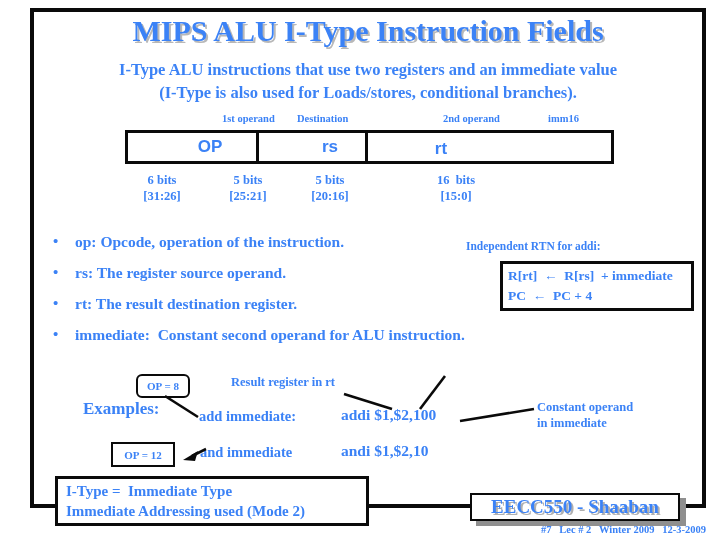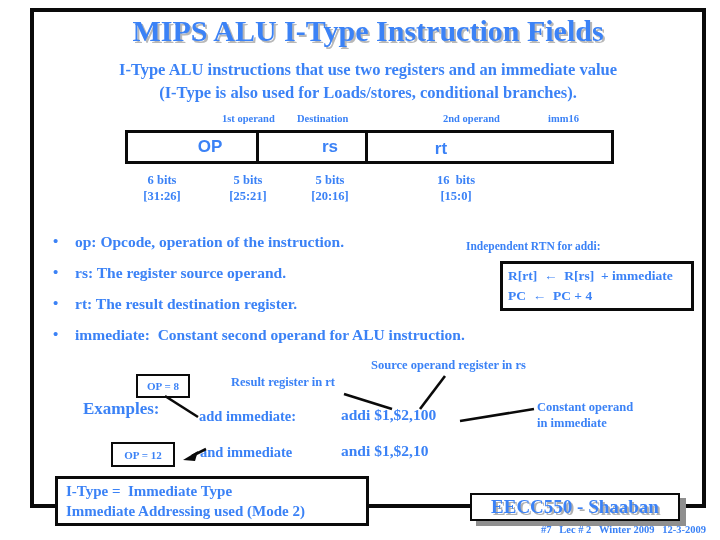--- a/index.html
+++ b/index.html
@@ -42,21 +42,21 @@
     position:absolute;left:500px;top:261px;width:178px;
     border:3px solid #0a0a0a;padding:2px 5px;
     font-size:13.5px;font-weight:bold;line-height:20px;background:#fff;
   }
   
   .callout{position:absolute;font-size:12.5px;font-weight:bold;line-height:16px;}
   .op-badge{
     position:absolute;border:2.5px solid #0a0a0a;background:#fff;
     font-size:11px;font-weight:bold;display:flex;align-items:center;justify-content:center;
   }
-  .op8{left:136px;top:374px;width:50px;height:20px;}
+  .op8{left:136px;top:374px;width:50px;height:20px;border-radius:6px;}
   .op12{left:111px;top:442px;width:60px;height:21px;}
   .examples-heading{position:absolute;left:83px;top:399px;font-size:17px;font-weight:bold;}
   .ex-name{position:absolute;font-size:14.5px;font-weight:bold;}
   .ex-code{position:absolute;font-size:15.5px;font-weight:bold;}
   
   .lines{position:absolute;left:0;top:0;width:720px;height:540px;pointer-events:none;z-index:3;}
   
   .itype-box{
     position:absolute;left:55px;top:476px;width:292px;z-index:2;background:#fff;
     border:3.5px solid #0a0a0a;padding:2px 8px;
@@ -131,21 +131,20 @@
       <span class="pre">immediate:  Constant second operand for ALU instruction.</span>
     </div>
   </div>
 
   <div class="rtn-label pre">Independent RTN for addi:</div>
   <div class="rtn-box">
     <div class="pre">R[rt]  ←  R[rs]  + immediate</div>
     <div class="pre">PC  ←  PC + 4</div>
   </div>
 
-  <div class="callout pre" style="left:371px;top:357px;">Source operand register in rs</div>
   <div class="callout pre" style="left:231px;top:374px;">Result register in rt</div>
   <div class="callout" style="left:537px;top:399px;">
     <div class="pre">Constant operand</div>
     <div class="pre">in immediate</div>
   </div>
 
   <div class="op-badge op8 pre">OP = 8</div>
   <div class="op-badge op12 pre">OP = 12</div>
 
   <div class="examples-heading pre">Examples:</div>

